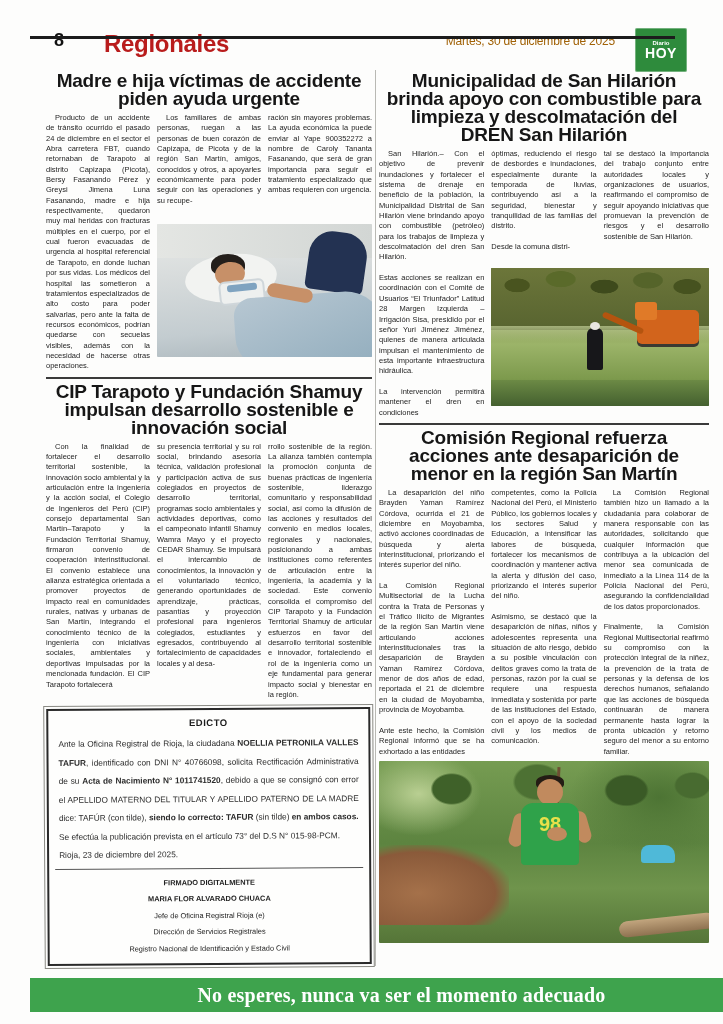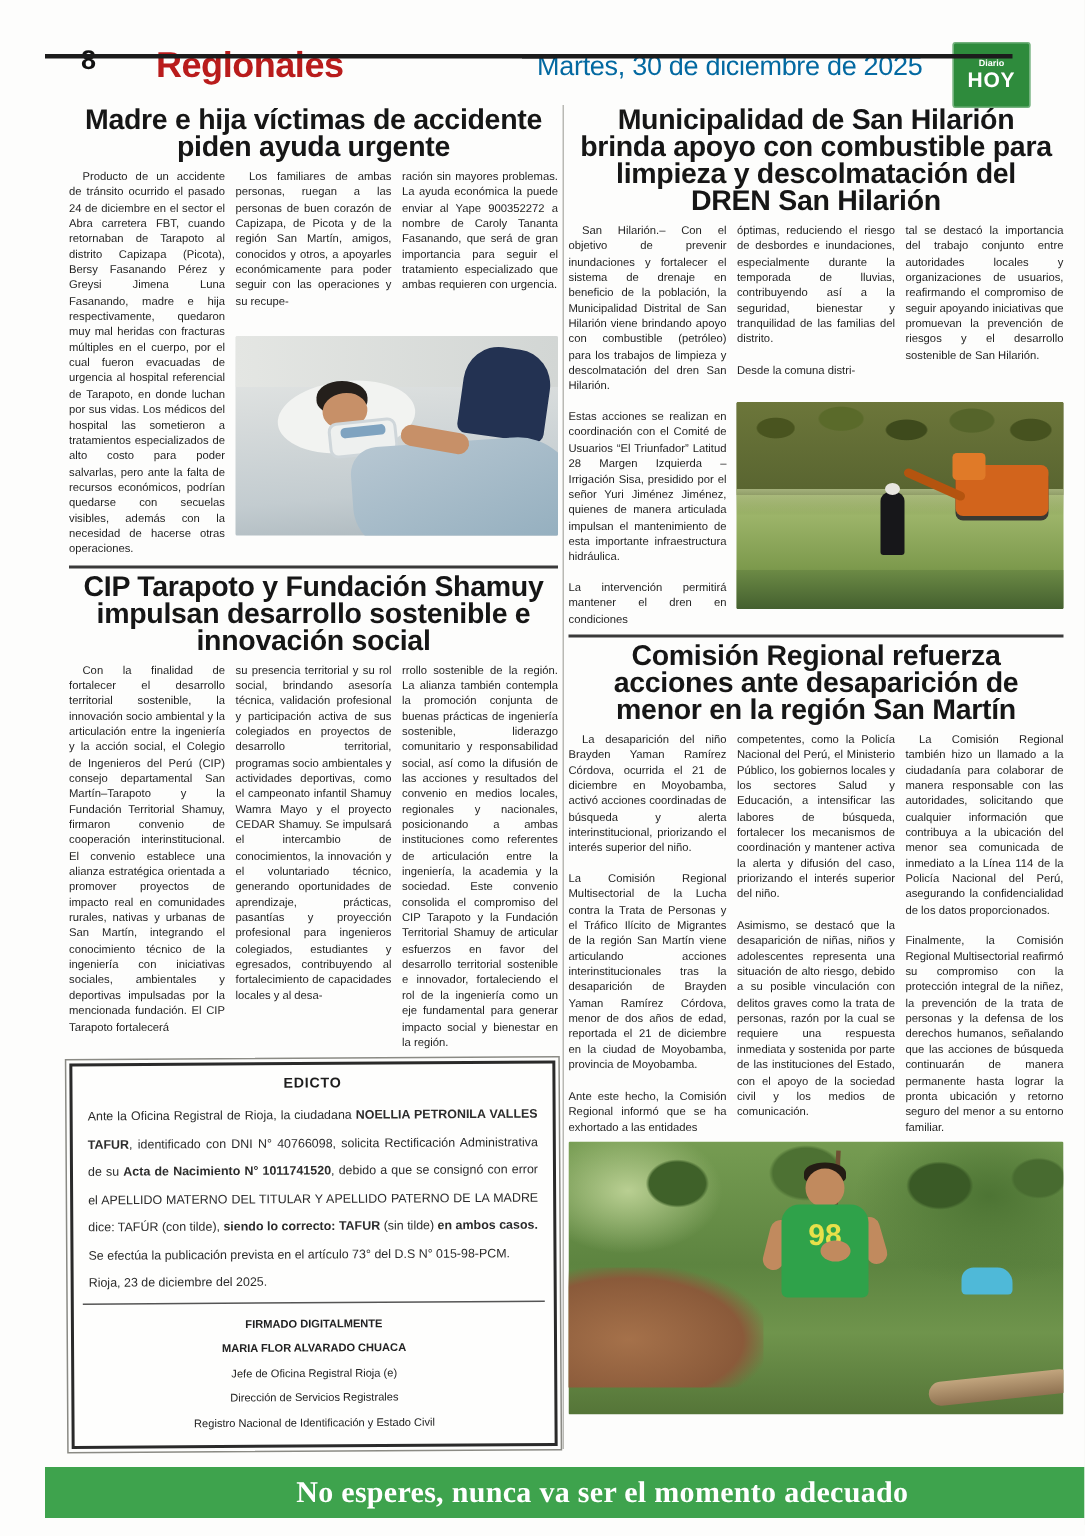--- a/index.html
+++ b/index.html
@@ -3,21 +3,21 @@
 <meta charset="utf-8">
 <style>
   html,body { margin:0; padding:0; }
   body { width:723px; height:1024px; background:#f2f2ef; font-family:"Liberation Sans", sans-serif; }
   .page { position:relative; width:723px; height:1024px; background:#fdfdfc; overflow:hidden; }
 
   
   .header { position:absolute; top:28px; left:30px; width:675px; height:34px; }
   .pagenum { position:absolute; left:24px; top:2px; font-size:18px; font-weight:bold; color:#111; }
   .section { position:absolute; left:74px; top:2px; font-size:24px; font-weight:bold; letter-spacing:-0.3px; color:#b91c1c; }
-  .date { position:absolute; right:90px; top:6px; font-size:18px; color:#0369a1; letter-spacing:-0.2px; }
+  .date { position:absolute; right:90px; top:6px; font-size:12px; color:#a16207; letter-spacing:-0.2px; }
   .logo { position:absolute; right:18px; top:0px; width:52px; height:44px; background:#2E8B3C; border-radius:2px;
           box-shadow: inset 0 0 0 1px #ffffff55; display:flex; flex-direction:column; align-items:center; justify-content:center; }
   .logo .diario { font-size:6px; font-weight:bold; color:#fff; line-height:6px; }
   .logo .hoy { font-size:14px; font-weight:bold; color:#fff; line-height:14px; letter-spacing:0.5px; }
   .head-rule-l { position:absolute; top:36px; left:30px; width:340px; border-top:3px solid #1c1c1c; }
   .head-rule-r { position:absolute; top:36px; left:348px; width:327px; border-top:3px solid #1c1c1c; }
 
   
   .content { position:absolute; top:70px; left:46px; width:664px; display:flex; }
   .colL { width:326px; }

